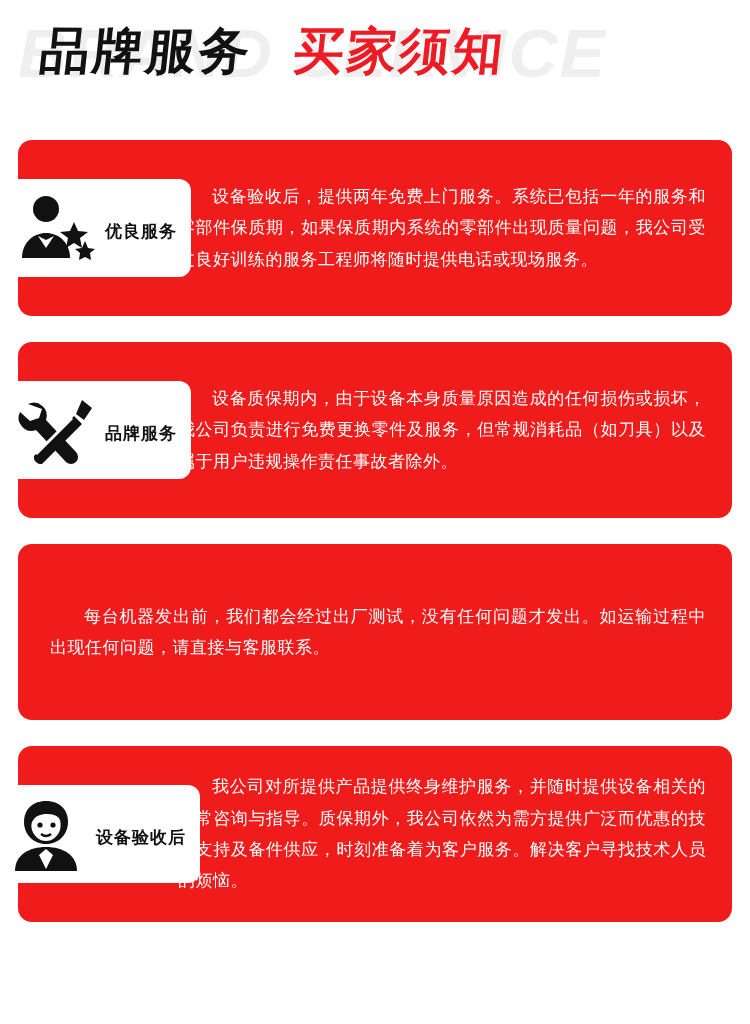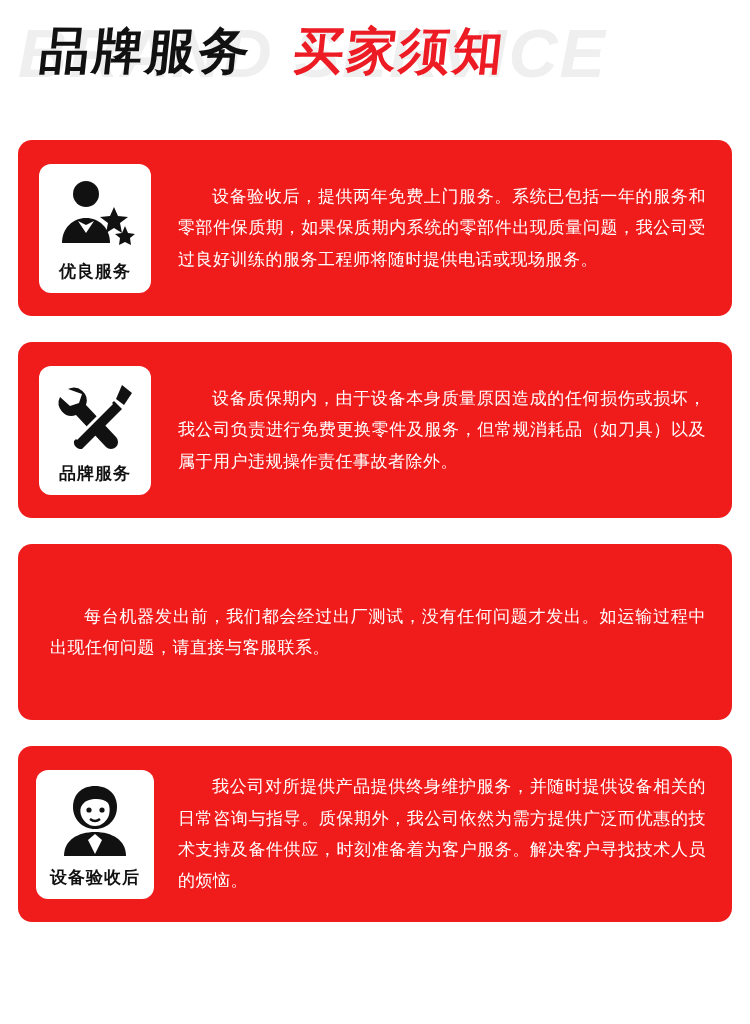--- a/index.html
+++ b/index.html
@@ -102,21 +102,21 @@
     padding: 5px 12px;
     letter-spacing: 1px;
     white-space: nowrap;
     font-family: "DejaVu Sans", "Liberation Sans", sans-serif;
   }
   .icon-combo {
     background: #ffffff;
     border-radius: 12px;
     padding: 10px 10px 8px 10px;
     display: flex;
-    flex-direction: column;
+    flex-direction: row;
     align-items: center;
     box-sizing: border-box;
   }
   .icon-combo .glyph {
     width: 92px;
     height: 80px;
     display: flex;
     align-items: center;
     justify-content: center;
   }

